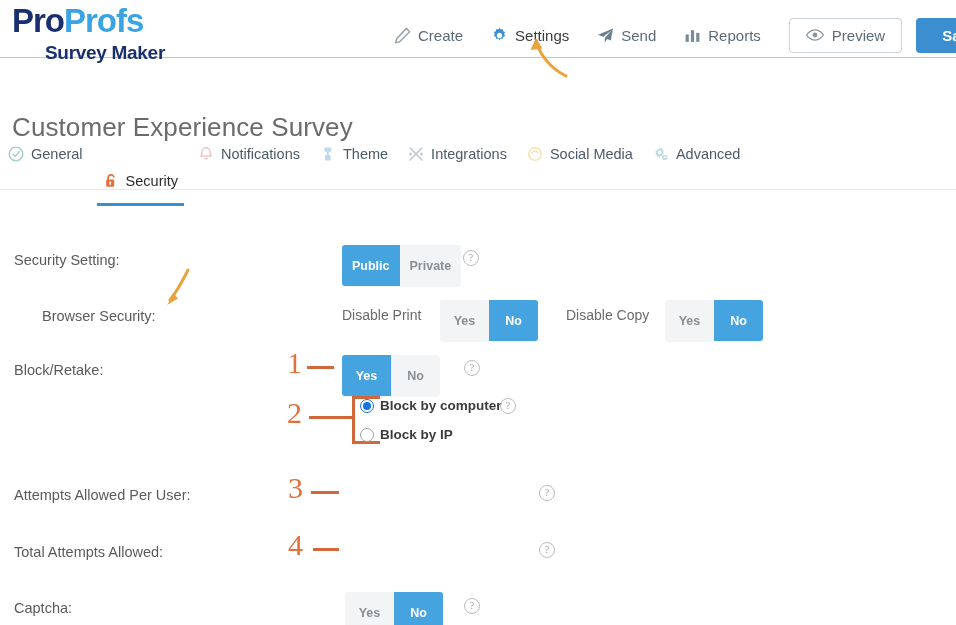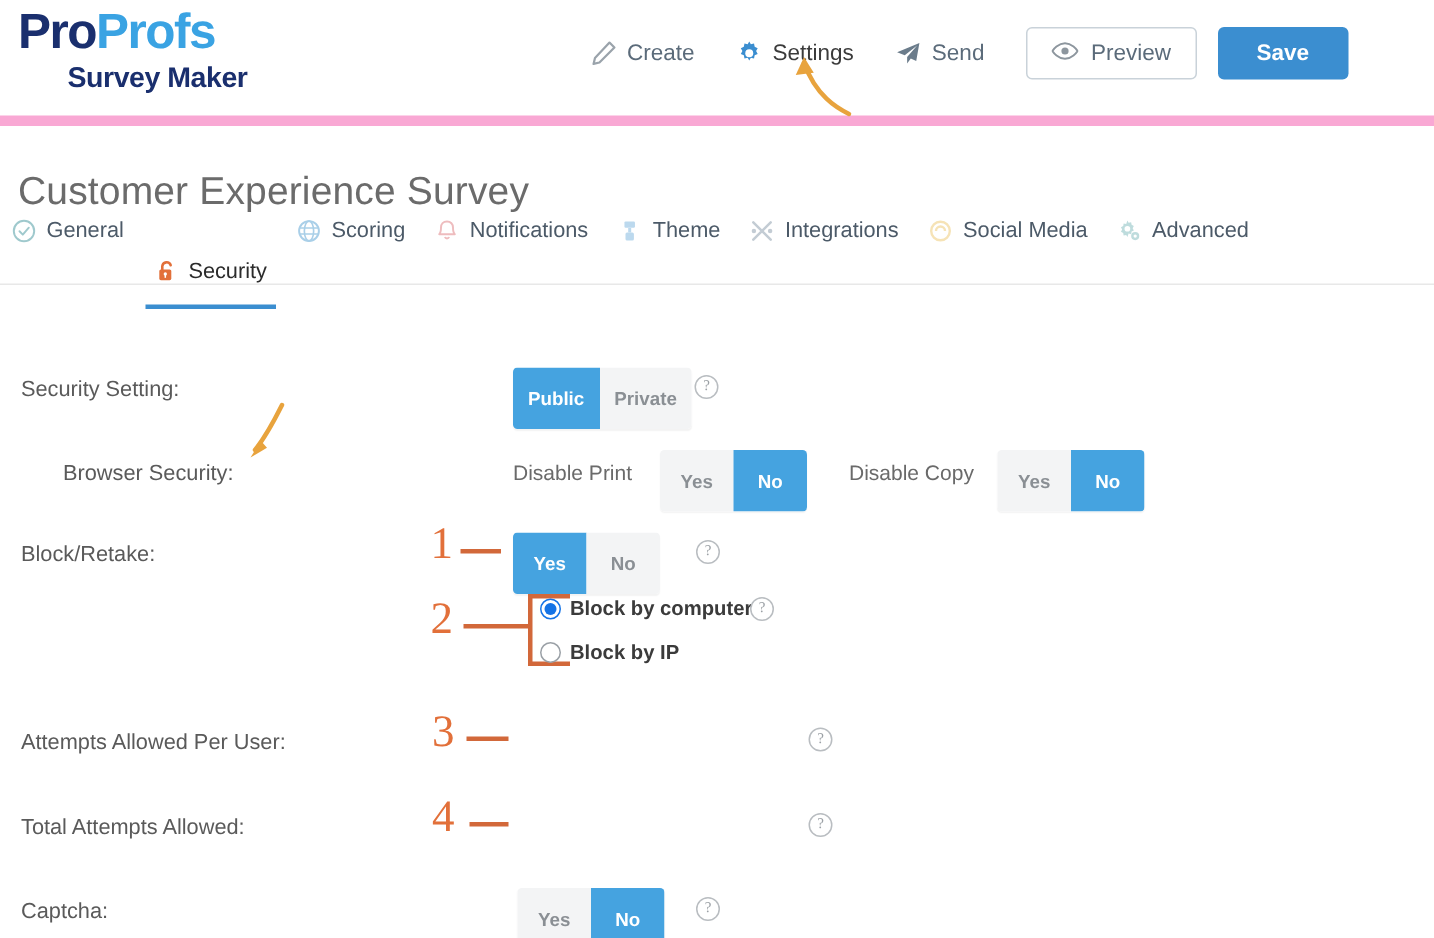--- a/index.html
+++ b/index.html
@@ -9,22 +9,22 @@
     width: 956px; height: 625px;
     overflow: hidden;
     background: #ffffff;
     font-family: "Liberation Sans", sans-serif;
     -webkit-font-smoothing: antialiased;
   }
 
   
   .topbar {
     position: relative;
-    height: 84px;
-    border-bottom: 7px solid #f9a8d4;
+    height: 58px;
+    border-bottom: 1px solid #f9a8d4;
     background: #fff;
   }
   .logo {
     position: absolute;
     left: 12px; top: 4px;
     line-height: 1;
     user-select: none;
   }
   .logo-main {
     font-size: 33px;
@@ -277,20 +277,30 @@
 
     <div class="navitem">
       <span class="ico">
         <svg viewBox="0 0 16 16" width="17" height="17">
             <path d="M15 1.5 L1 7.3 L5.8 9.2 L13.6 3.2 L7.3 10.3 L7.3 14.5 L9.6 11.3 L13 12.8 Z" fill="#6b7c8b"></path>
           </svg>
       </span>
       <span>Send</span>
     </div>
 
+    <div class="navitem">
+      <span class="ico">
+        <svg viewBox="0 0 16 16" width="17" height="17">
+          <rect x="1.5" y="7" width="3" height="7" fill="#7b8a98"></rect>
+          <rect x="6.5" y="3" width="3" height="11" fill="#7b8a98"></rect>
+          <rect x="11.5" y="5.5" width="3" height="8.5" fill="#7b8a98"></rect>
+        </svg>
+      </span>
+      <span>Reports</span>
+    </div>
 
     <div class="btn-preview">
       <span class="ico">
         <svg viewBox="0 0 18 12" width="18" height="12">
           <path d="M9 0.8C4.5 0.8 1.2 5 0.6 6 1.2 7 4.5 11.2 9 11.2S16.8 7 17.4 6C16.8 5 13.5 0.8 9 0.8z" fill="none" stroke="#8d969e" stroke-width="1.3"></path>
           <circle cx="9" cy="6" r="2.4" fill="#8d969e"></circle>
         </svg>
       </span>
       <span>Preview</span>
     </div>
@@ -323,30 +333,20 @@
       <svg viewBox="0 0 16 16" width="16" height="16">
         <path d="M5.2 6.8 V4.4 a2.9 2.9 0 0 1 5.6 -0.6" fill="none" stroke="#e2703a" stroke-width="1.7" stroke-linecap="round"></path>
         <rect x="3.2" y="6.6" width="8" height="7.2" rx="1.1" fill="#e2703a"></rect>
         <circle cx="7.2" cy="9.6" r="1.1" fill="#ffffff"></circle>
         <rect x="6.7" y="10" width="1" height="2.2" fill="#ffffff"></rect>
       </svg>
     </span>
     <span>Security</span>
   </div>
 
-  <div class="tab">
-    <span class="ico">
-      <svg viewBox="0 0 16 16" width="16" height="16">
-        <circle cx="8" cy="8" r="6.6" fill="none" stroke="#a9cfe8" stroke-width="1.3"></circle>
-        <ellipse cx="8" cy="8" rx="3.1" ry="6.6" fill="none" stroke="#a9cfe8" stroke-width="1.1"></ellipse>
-        <path d="M1.6 6 H14.4 M1.6 10 H14.4" stroke="#a9cfe8" stroke-width="1.1"></path>
-      </svg>
-    </span>
-    <span>Scoring</span>
-  </div>
 
   <div class="tab">
     <span class="ico">
       <svg viewBox="0 0 16 16" width="16" height="16">
         <path d="M8 1.7 c-2.5 0-4 1.7-4 4 0 3.4-1.2 4.4-1.2 4.4 h10.4 s-1.2-1-1.2-4.4c0-2.3-1.5-4-4-4z" fill="none" stroke="#eebcbe" stroke-width="1.3" stroke-linejoin="round"></path>
         <path d="M6.6 12 a1.5 1.5 0 0 0 2.8 0" fill="none" stroke="#eebcbe" stroke-width="1.3"></path>
       </svg>
     </span>
     <span>Notifications</span>
   </div>

